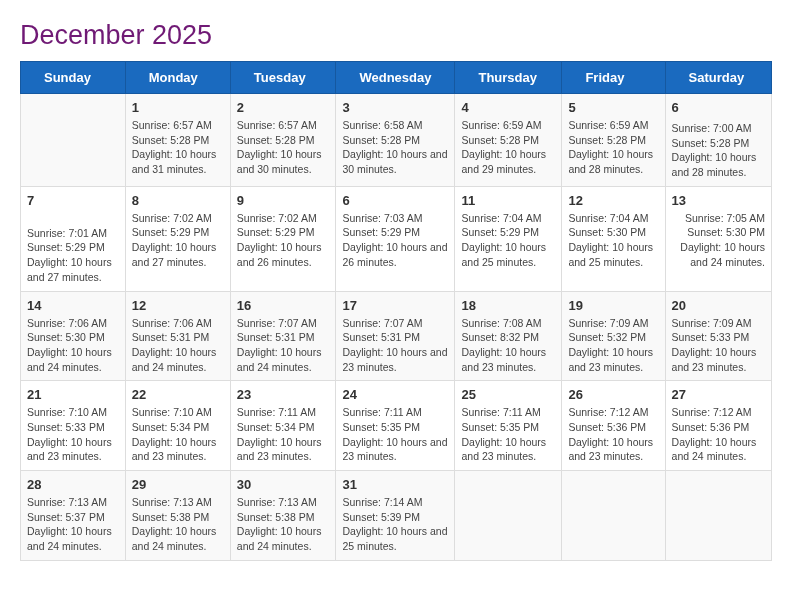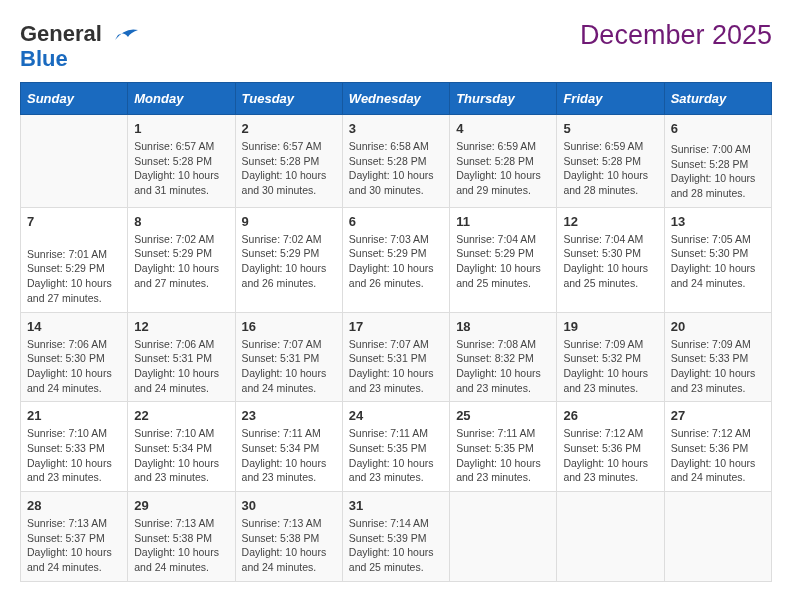--- a/index.html
+++ b/index.html
@@ -41,26 +41,25 @@
     table {
       width: 100%;
       border-collapse: collapse;
       border: 1px solid #ccc;
     }
     thead tr {
       background-color: #1a6abf;
       color: white;
     }
     thead th {
-      padding: 8px 6px;
+      padding: 8px 23px;
       font-size: 13px;
       font-weight: bold;
       text-align: left;
       border: 1px solid #1558a0;
-      font-style: italic;
     }
     tbody tr {
       border: 1px solid #ccc;
     }
     tbody tr:nth-child(odd) {
       background-color: #f9f9f9;
     }
     tbody tr:nth-child(even) {
       background-color: #ffffff;
     }
@@ -81,31 +80,20 @@
     .day-info {
       font-size: 10.5px;
       color: #444;
       line-height: 1.4;
     }
   </style>
 </head>
 <body>
 
 <div class="header">
-  <div class="logo">
-    <div>
-      <div style="font-size:22px; font-weight:bold; color:#333; line-height:1.1;">
-        <span style="color:#333;">General</span>
-        <svg class="logo-icon" viewBox="0 0 30 20" width="30" height="20" style="display:inline-block; vertical-align:middle;">
-          <path d="M5 15 Q15 2 28 5 Q20 8 18 12 Q14 6 8 10 Z" fill="#1a6abf"></path>
-        </svg>
-      </div>
-      <div style="font-size:22px; font-weight:bold; color:#1a6abf; margin-top:-4px;">Blue</div>
-    </div>
-  </div>
   <div class="title-block">
     <div class="month-title">December 2025</div>
   </div>
 </div>
 
 <table>
   <thead>
     <tr>
     <th>Sunday</th>
         <th>Monday</th>
@@ -188,21 +176,21 @@
 Daylight: 10 hours and 25 minutes.</div>
         </td>
         <td>
           <div class="day-number">12</div>
           <div class="day-info" style="white-space: pre-line;">Sunrise: 7:04 AM
 Sunset: 5:30 PM
 Daylight: 10 hours and 25 minutes.</div>
         </td>
         <td>
           <div class="day-number">13</div>
-          <div class="day-info" style="white-space: pre-line;">Sunrise: 7:05 AM
+          <div class="day-info" style="white-space: pre-line; text-align: right;">Sunrise: 7:05 AM
 Sunset: 5:30 PM
 Daylight: 10 hours and 24 minutes.</div>
         </td>
       </tr>
       <tr>
         <td>
           <div class="day-number">14</div>
           <div class="day-info" style="white-space: pre-line;">Sunrise: 7:06 AM
 Sunset: 5:30 PM
 Daylight: 10 hours and 24 minutes.</div>

